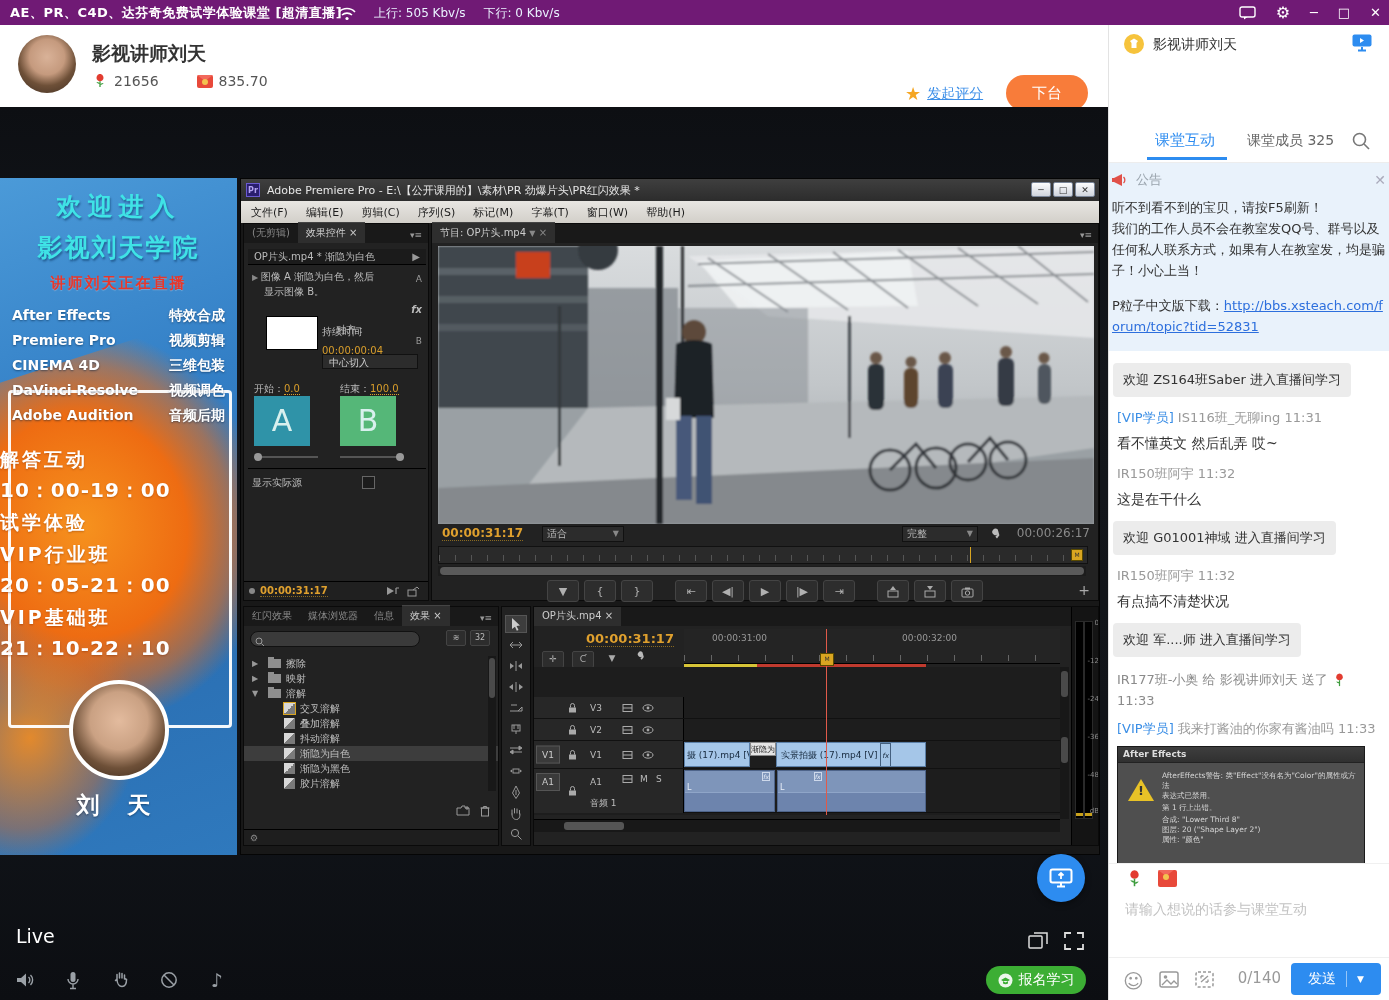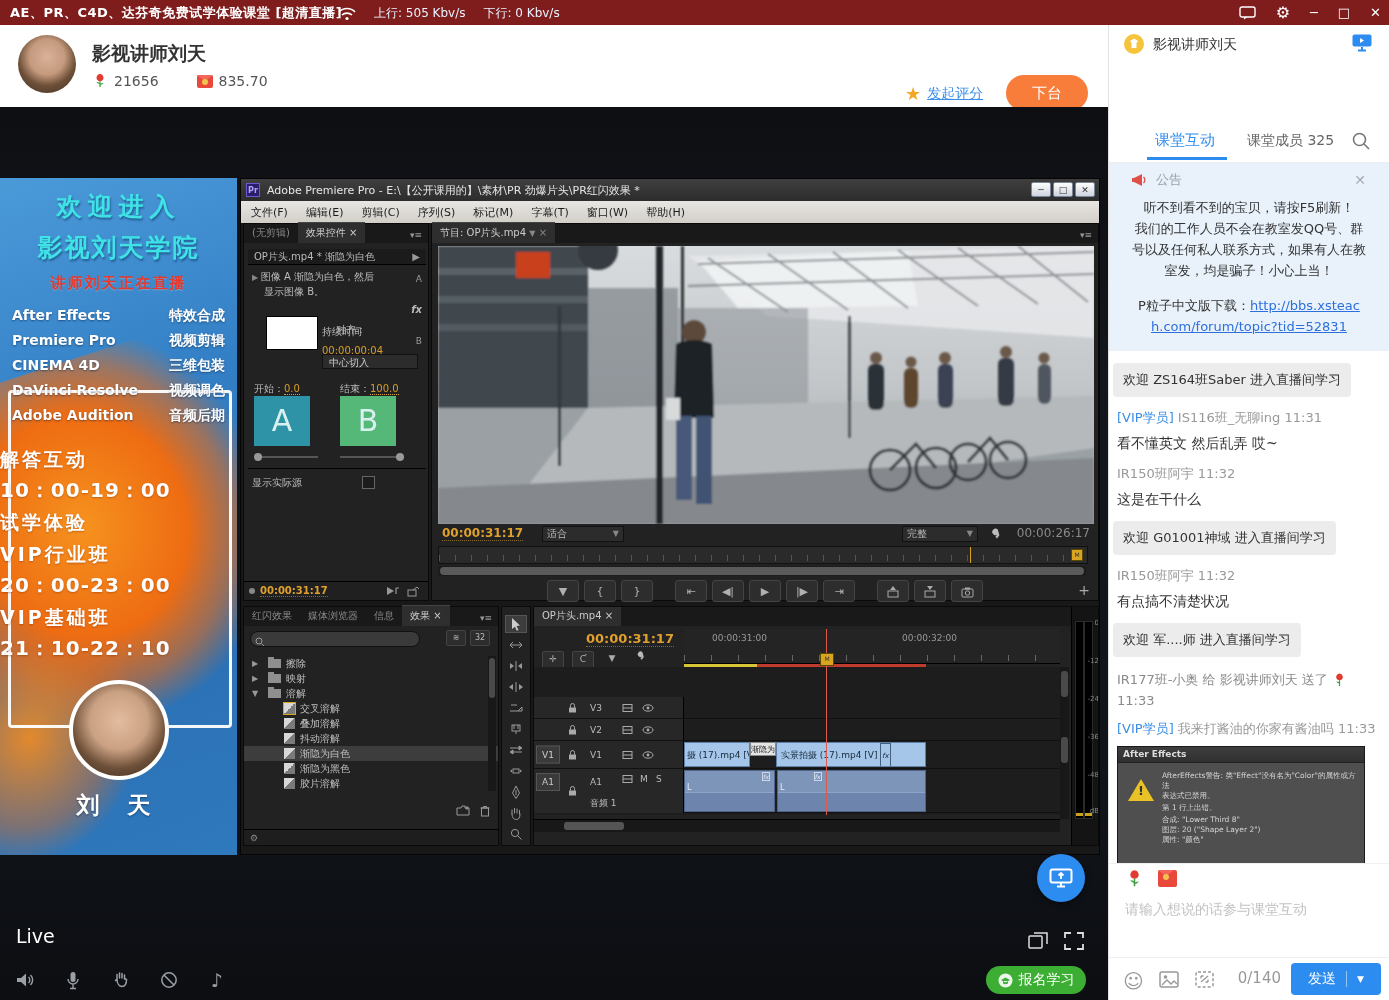--- a/index.html
+++ b/index.html
@@ -1,21 +1,21 @@
 <!DOCTYPE html>
 <html><head>
 <meta charset="utf-8">
 <style>
   html,body{margin:0;padding:0;background:#000;}
   .app{position:relative;width:1389px;height:1000px;overflow:hidden;
        font-family:"DejaVu Sans","Liberation Sans",sans-serif;background:#fff;}
   .abs{position:absolute;}
 
   
-  .titlebar{position:absolute;left:0;top:0;width:1389px;height:25px;background:#7f1d1d;color:#fff;}
+  .titlebar{position:absolute;left:0;top:0;width:1389px;height:25px;background:#701a75;color:#fff;}
   .titlebar .ttl{position:absolute;left:10px;top:4px;font-size:13px;font-weight:bold;letter-spacing:.5px;}
   .netstats{position:absolute;left:338px;top:5px;font-size:12px;color:#eaf3ff;display:flex;gap:18px;align-items:center;}
   .tb-icons{position:absolute;right:8px;top:0;height:25px;display:flex;align-items:center;gap:20px;font-size:13px;color:#fff;}
   .tb-icons span{cursor:default;}
 
   
   .header{position:absolute;left:0;top:25px;width:1108px;height:82px;background:#fff;}
   .avatar{position:absolute;left:18px;top:10px;width:58px;height:58px;border-radius:50%;
           background:radial-gradient(circle at 50% 38%, #d9b298 0%, #c59a7e 38%, #6e5038 62%, #3d2c20 100%);}
   .h-name{position:absolute;left:92px;top:16px;font-size:19px;font-weight:bold;color:#333;}
@@ -195,21 +195,21 @@
   .sb-head{position:absolute;left:0;top:0;width:100%;height:40px;}
   .sb-name{position:absolute;left:44px;top:11px;font-size:14px;color:#333;}
   .sb-badge{position:absolute;left:14px;top:8px;}
   .sb-cast{position:absolute;right:16px;top:8px;}
   .sb-tabs{position:absolute;left:0;top:96px;width:100%;height:42px;border-bottom:1px solid #ededed;box-sizing:border-box;}
   .sb-tab1{position:absolute;left:46px;top:10px;font-size:15px;color:#2d8cf0;}
   .sb-tab1 u{position:absolute;left:-8px;top:26px;width:80px;height:3px;background:#2d8cf0;}
   .sb-tab2{position:absolute;left:138px;top:11px;font-size:14px;color:#666;}
   .sb-search{position:absolute;right:18px;top:10px;}
   .sb-scroll{position:absolute;left:0;top:138px;width:100%;height:700px;overflow:hidden;}
-  .ann{background:#e9f2fb;padding:8px 23px 14px;text-align:center;}
+  .ann{background:#e9f2fb;padding:8px 3px 14px;}
   .ann-head{display:flex;align-items:center;gap:8px;color:#9aa4ad;font-size:13px;}
   .ann-x{margin-left:auto;color:#aab;font-size:14px;}
   .ann-body{margin-top:8px;color:#333;font-size:13px;line-height:21px;}
   .ann-link{color:#2d6fdd;text-decoration:underline;word-break:break-all;}
   .msgs{padding:0 8px;}
   .sysb{background:#ececec;color:#333;font-size:13px;border-radius:4px;padding:8px 10px;margin:12px -4px 12px;width:fit-content;max-width:100%;}
   .mname{margin-top:12px;font-size:13px;color:#999;}
   .mname .vip{color:#3a8ee6;}
   .mtext{margin-top:8px;font-size:14px;color:#333;}
   .gift-line{margin-top:14px;font-size:13px;color:#8b8b8b;display:flex;align-items:center;gap:4px;flex-wrap:wrap;}
@@ -313,21 +313,21 @@
         </div>
       <div class="b-course">
           <span>Adobe  Audition</span>
           <span>音频后期</span>
         </div>
       <div class="b-sch" style="margin-top:22px;">
         <div class="nm">解答互动</div>
         <div class="tm">10：00-19：00</div>
         <div class="nm">试学体验</div>
         <div class="nm">VIP行业班</div>
-        <div class="tm">20：00-23：00</div>
+        <div class="tm">20：05-21：00</div>
         <div class="nm">VIP基础班</div>
         <div class="tm">21：10-22：10</div>
       </div>
       <div class="b-ava"></div>
       <div class="b-name">刘 天</div>
 
     </div>
 
     <div class="pp">
       <div class="pp-title">

